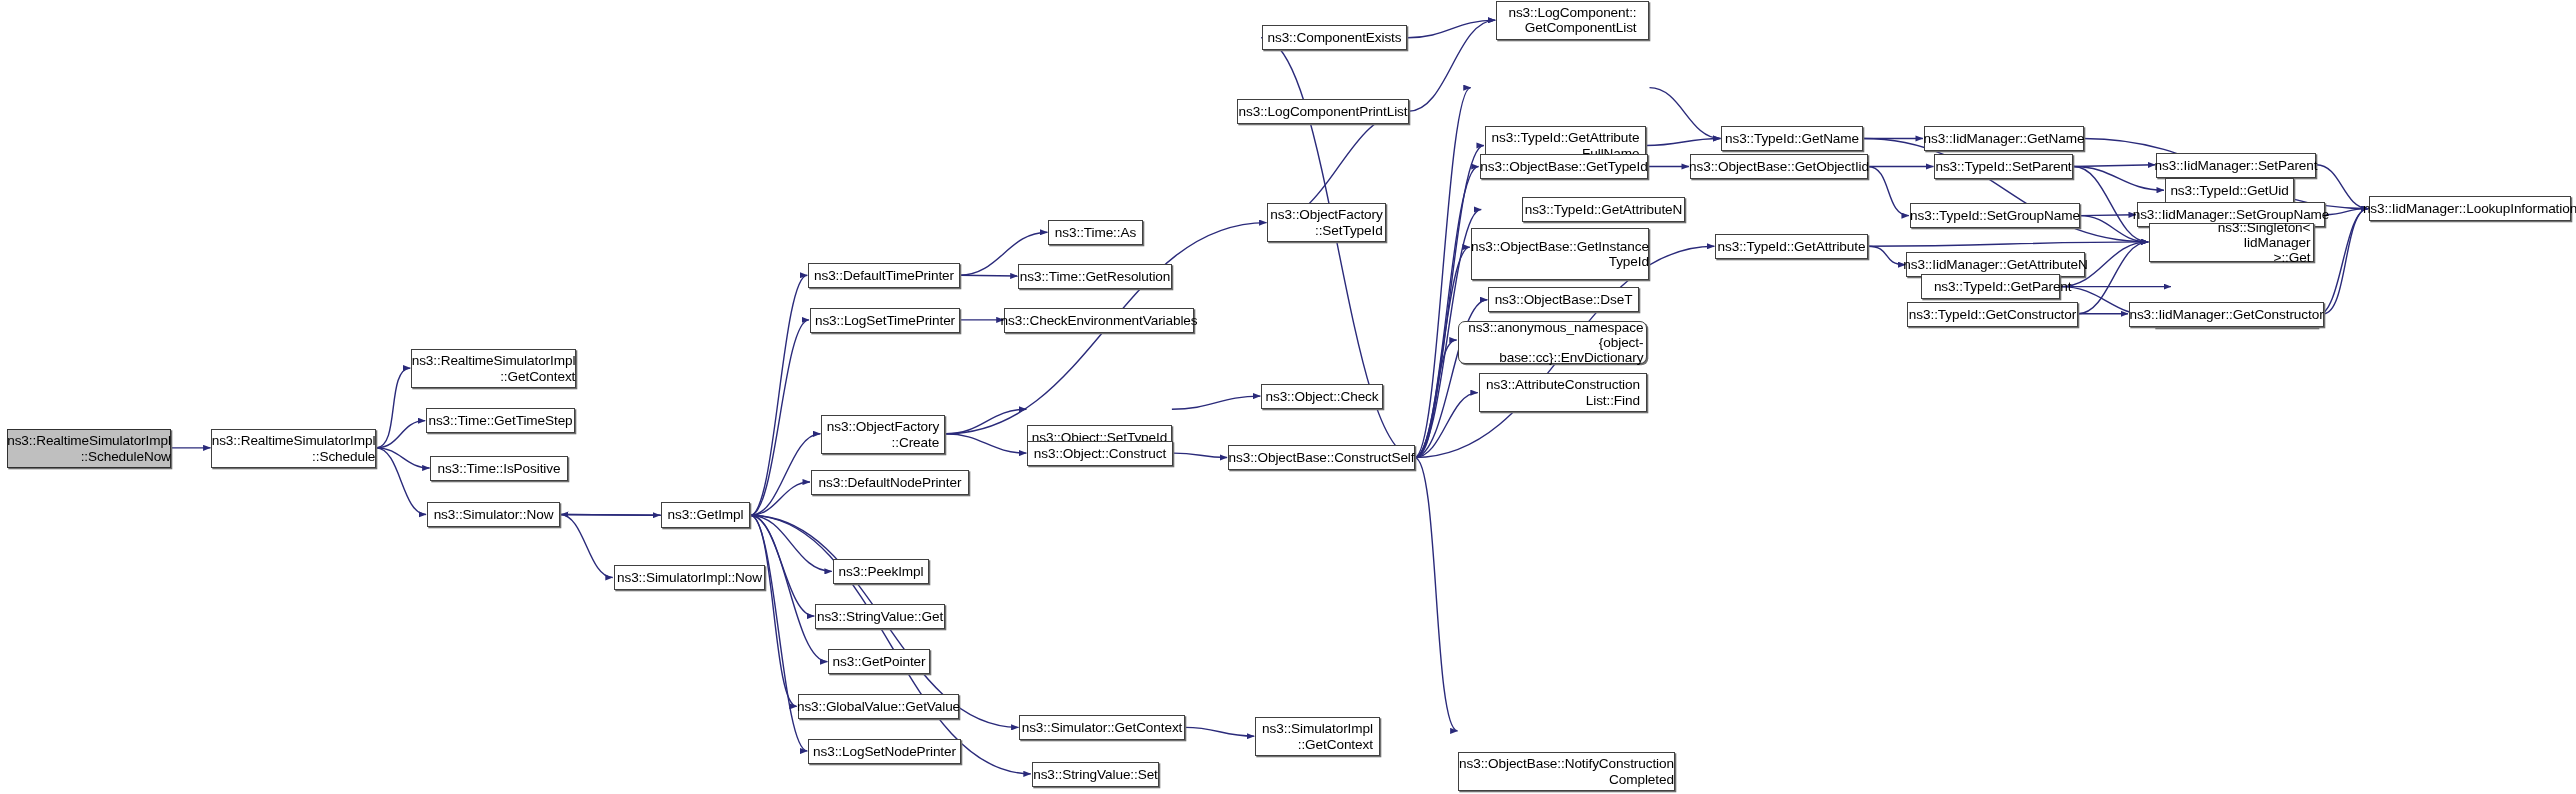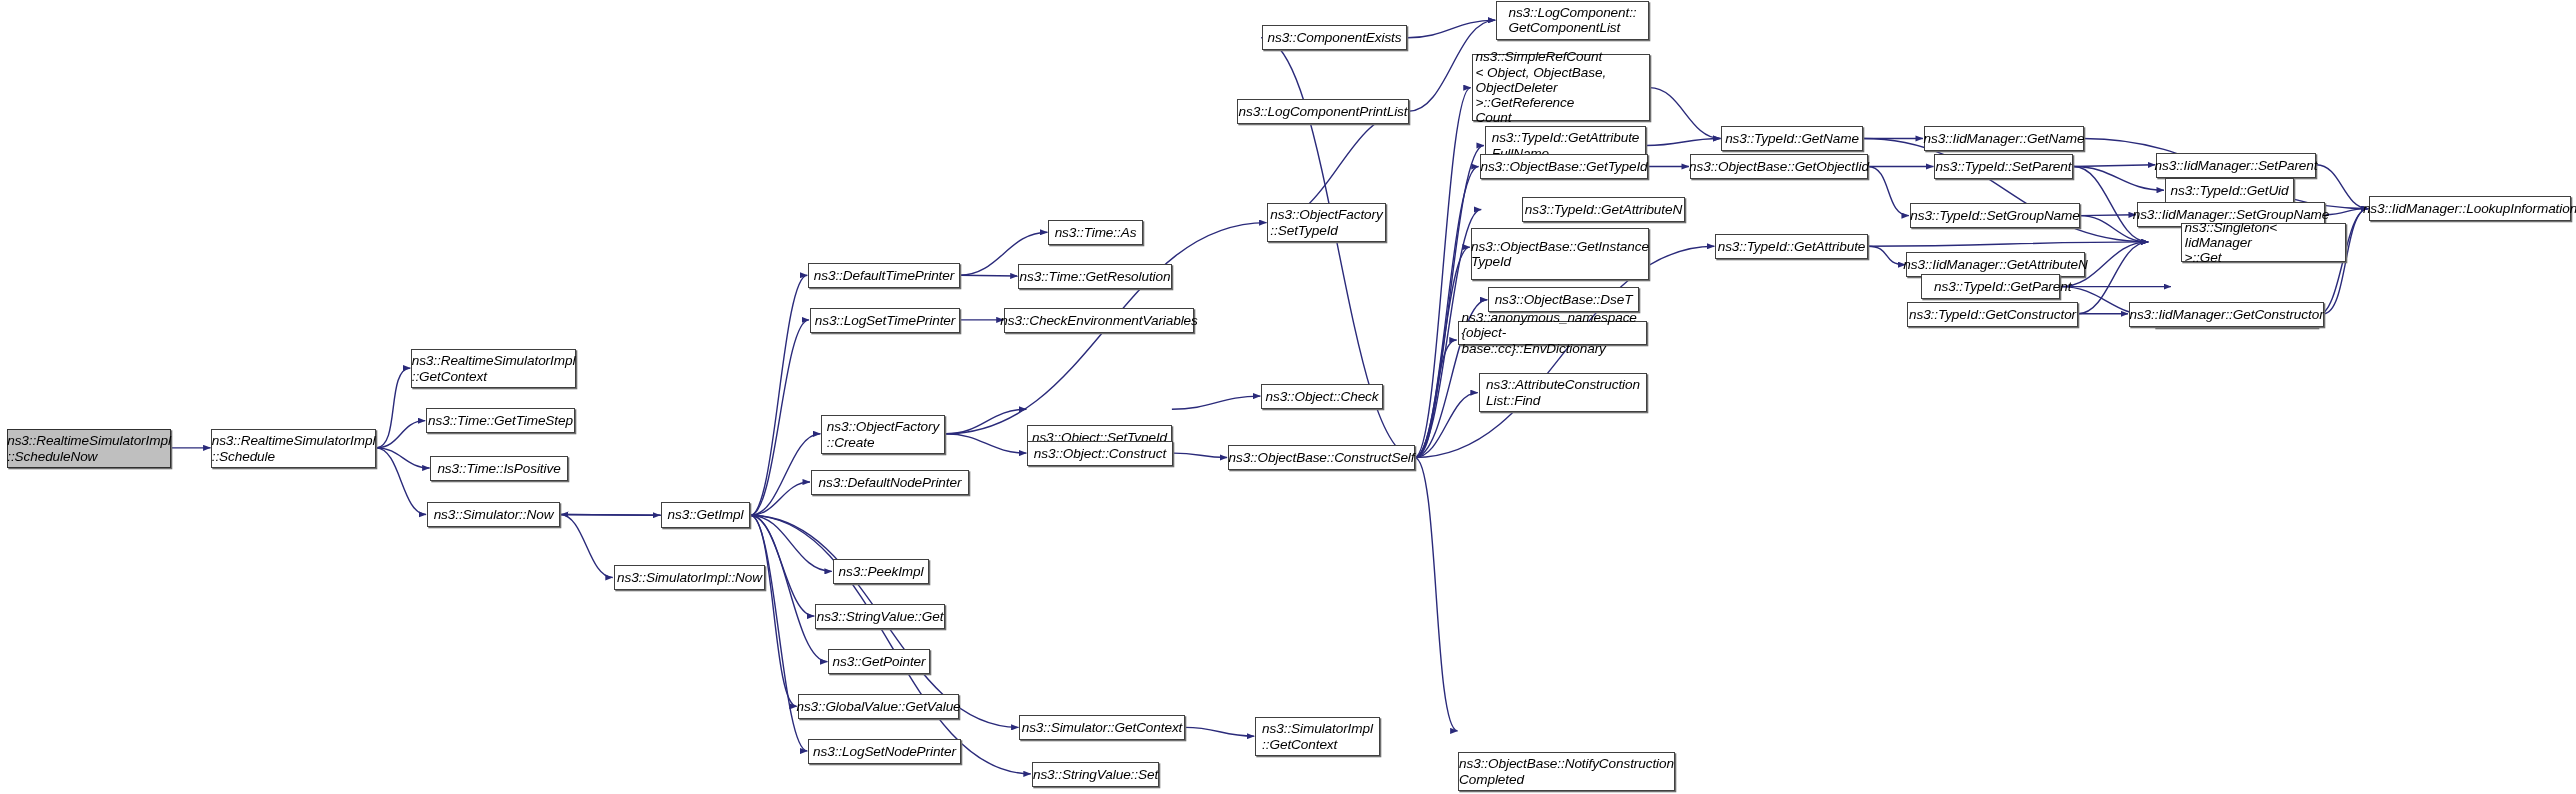--- a/index.html
+++ b/index.html
@@ -27,26 +27,25 @@
     position: absolute;
     box-sizing: border-box;
     border: 0.9px solid #404040;
     background: #ffffff;
     color: #000000;
     font-size: 13.6px;
     line-height: 1.12;
     display: flex;
     align-items: center;
     justify-content: center;
-    text-align: left;
+    text-align: right;
     white-space: pre-line;
     box-shadow: 1.3px 1.3px 0 0 #707070;
     padding: 0.9px 2.6px;
     letter-spacing: -0.1px;
-    font-style: italic;
   }
   .node.root {
     background: #bfbfbf;
     border: 0.9px solid #303030;
   }
 </style>
 </head>
 <body>
 
 <div id="canvas">
@@ -154,49 +153,45 @@
     <div class="node" style="left: 1262px; top: 25.4px; width: 145px; height: 24.5px;">ns3::ComponentExists</div>
     <div class="node" style="left: 1237px; top: 99px; width: 172px; height: 24.5px;">ns3::LogComponentPrintList</div>
     <div class="node" style="left: 1267px; top: 203px; width: 119px; height: 39px;">ns3::ObjectFactory
 ::SetTypeId</div>
     <div class="node" style="left: 1261px; top: 384px; width: 122px; height: 24.5px;">ns3::Object::Check</div>
     <div class="node" style="left: 1228px; top: 445px; width: 187px; height: 24.5px;">ns3::ObjectBase::ConstructSelf</div>
     <div class="node" style="left: 1255px; top: 717px; width: 125px; height: 39px;">ns3::SimulatorImpl
 ::GetContext</div>
     <div class="node" style="left: 1496px; top: 0.9px; width: 153px; height: 39px;">ns3::LogComponent::
 GetComponentList</div>
-    <div class="node" style="left: 1472px; top: 54px; width: 178px; height: 67px;">ns3::SimpleRefCount
-&lt; Object, ObjectBase,
-ObjectDeleter &gt;::GetReference
-Count</div>
     <div class="node" style="left: 1485px; top: 126px; width: 161px; height: 39px;">ns3::TypeId::GetAttribute
 FullName</div>
     <div class="node" style="left: 1480px; top: 154px; width: 168px; height: 24.5px;">ns3::ObjectBase::GetTypeId</div>
     <div class="node" style="left: 1482px; top: 197px; width: 163px; height: 24.5px; margin-left: 40px;">ns3::TypeId::GetAttributeN</div>
     <div class="node" style="left: 1471px; top: 228px; width: 178px; height: 52px;">ns3::ObjectBase::GetInstance
 TypeId</div>
     <div class="node" style="left: 1488px; top: 287px; width: 151px; height: 24.5px;">ns3::ObjectBase::DseT</div>
-    <div class="node" style="left: 1458px; top: 321px; width: 189px; height: 24px;">ns3::anonymous_namespace
+    <div class="node" style="left: 1458px; top: 321px; width: 189px; height: 43px; border-radius: 7px;">ns3::anonymous_namespace
 {object-base::cc}::EnvDictionary</div>
     <div class="node" style="left: 1479px; top: 373px; width: 168px; height: 39px;">ns3::AttributeConstruction
 List::Find</div>
     <div class="node" style="left: 1458px; top: 752px; width: 217px; height: 39px;">ns3::ObjectBase::NotifyConstruction
 Completed</div>
     <div class="node" style="left: 1721px; top: 126px; width: 142px; height: 24.5px;">ns3::TypeId::GetName</div>
     <div class="node" style="left: 1690px; top: 154px; width: 178px; height: 24.5px;">ns3::ObjectBase::GetObjectIid</div>
     <div class="node" style="left: 1715px; top: 234px; width: 153px; height: 24.5px;">ns3::TypeId::GetAttribute</div>
     <div class="node" style="left: 1924px; top: 126px; width: 160px; height: 24.5px;">ns3::IidManager::GetName</div>
     <div class="node" style="left: 1934px; top: 154px; width: 139px; height: 24.5px;">ns3::TypeId::SetParent</div>
     <div class="node" style="left: 1910px; top: 203px; width: 170px; height: 24.5px;">ns3::TypeId::SetGroupName</div>
     <div class="node" style="left: 1906px; top: 252px; width: 179px; height: 24.5px;">ns3::IidManager::GetAttributeN</div>
     <div class="node" style="left: 1921px; top: 274px; width: 139px; height: 24.5px; padding-left: 27px;">ns3::TypeId::GetParent</div>
     <div class="node" style="left: 1907px; top: 302px; width: 171px; height: 24.5px;">ns3::TypeId::GetConstructor</div>
     <div class="node" style="left: 2156px; top: 153px; width: 160px; height: 24.5px;">ns3::IidManager::SetParent</div>
     <div class="node" style="left: 2165px; top: 178px; width: 129px; height: 24.5px;">ns3::TypeId::GetUid</div>
     <div class="node" style="left: 2137px; top: 202px; width: 188px; height: 24.5px;">ns3::IidManager::SetGroupName</div>
-    <div class="node" style="left: 2149px; top: 223px; width: 165px; height: 39px; margin-left: 32px;">ns3::Singleton&lt; IidManager
+    <div class="node" style="left: 2149px; top: 223px; width: 165px; height: 39px;">ns3::Singleton&lt; IidManager
 &gt;::Get</div>
     <div class="node" style="left: 2154px; top: 303px; width: 164px; height: 24.5px;">ns3::IidManager::GetParent</div>
     <div class="node" style="left: 2172px; top: 266px; width: 123px; height: 24.5px; margin-top: 36px;">ns3::TypeId::TypeId</div>
     <div class="node" style="left: 2129px; top: 302px; width: 195px; height: 24.5px;">ns3::IidManager::GetConstructor</div>
     <div class="node" style="left: 2369px; top: 196px; width: 202px; height: 24.5px;">ns3::IidManager::LookupInformation</div>
   </div>
 
 
 </body></html>

